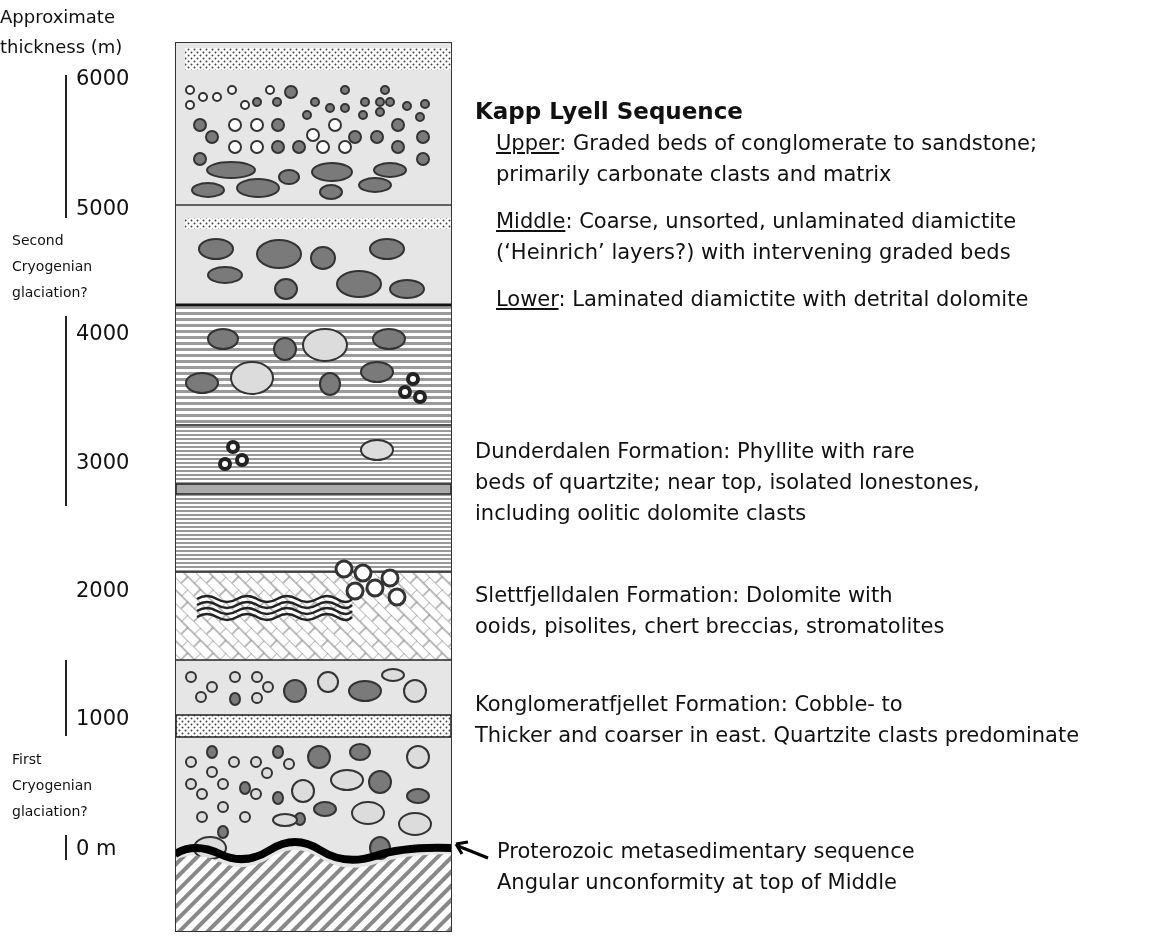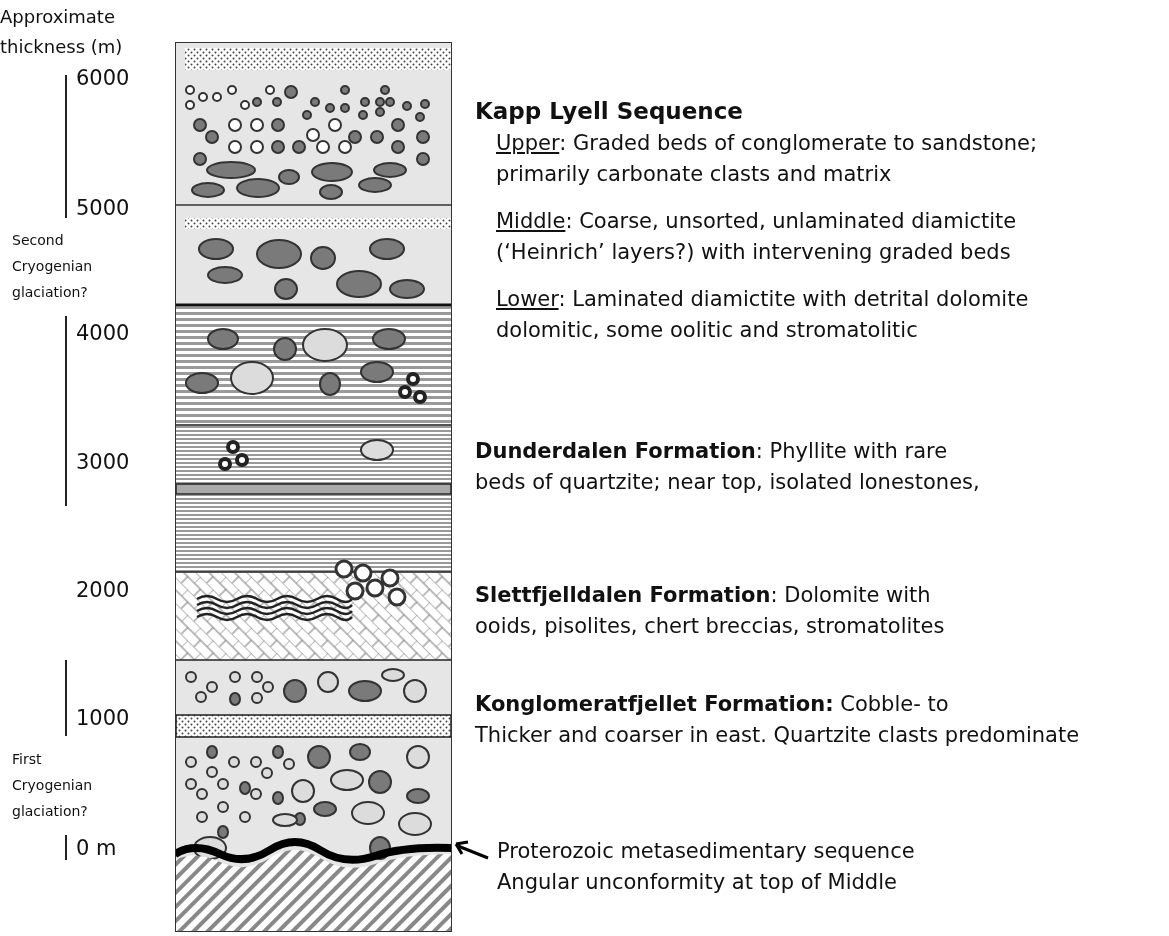--- a/index.html
+++ b/index.html
@@ -3,21 +3,21 @@
 <meta charset="utf-8">
 <style>
   html,body{margin:0;padding:0;background:#fff;}
   body{width:1169px;height:936px;position:relative;overflow:hidden;font-family:"DejaVu Sans","Liberation Sans",sans-serif;color:#111;}
   .abs{position:absolute;}
   .axis-title{left:0;top:0;font-size:18px;line-height:34px;}
   .tick{font-size:21px;width:75px;text-align:left;left:76px;}
   .range-bar{width:2px;background:#222;left:65px;}
   .gl-label{left:12px;font-size:14px;line-height:26px;}
   .desc{font-size:21px;line-height:31px;}
-  .desc b{font-weight:bold;}
+  .desc b{font-weight:normal;}
   .u{text-decoration:underline;}
   .col{left:175px;top:42px;width:277px;height:890px;}
   svg{display:block;}
 </style>
 </head>
 <body>
 
 <div class="abs axis-title">
   <div>Approximate</div>
   <div style="margin-top:-4px">thickness (m)</div>
@@ -270,27 +270,27 @@
 </div>
 
 <div class="abs desc" style="left:475px;top:94px">
   <div style="font-weight:bold;font-size:23px;line-height:34px">Kapp Lyell Sequence</div>
   <div style="padding-left:21px">
     <div><span class="u">Upper</span><span>:  Graded beds of conglomerate to sandstone;</span></div>
     <div>primarily carbonate clasts and matrix</div>
     <div style="margin-top:16px"><span class="u">Middle</span><span>: Coarse, unsorted, unlaminated diamictite</span></div>
     <div>(‘Heinrich’ layers?) with intervening graded beds</div>
     <div style="margin-top:16px"><span class="u">Lower</span><span>: Laminated diamictite with detrital dolomite</span></div>
-    <div>dolomitic, some oolitic and stromatolitic</div>
   </div>
 </div>
 
 <div class="abs desc" style="left:475px;top:436px">
   <div><b>Dunderdalen Formation</b><span>:  Phyllite with rare</span></div>
   <div>beds of quartzite; near top, isolated lonestones,</div>
+  <div>including oolitic dolomite clasts</div>
 </div>
 
 <div class="abs desc" style="left:475px;top:580px">
   <div><b>Slettfjelldalen Formation</b><span>:  Dolomite with</span></div>
   <div>ooids, pisolites, chert breccias, stromatolites</div>
 </div>
 
 <div class="abs desc" style="left:475px;top:689px">
   <div><b>Konglomeratfjellet Formation:</b><span>  Cobble- to</span></div>
   <div>Thicker and coarser in east. Quartzite clasts predominate</div>

